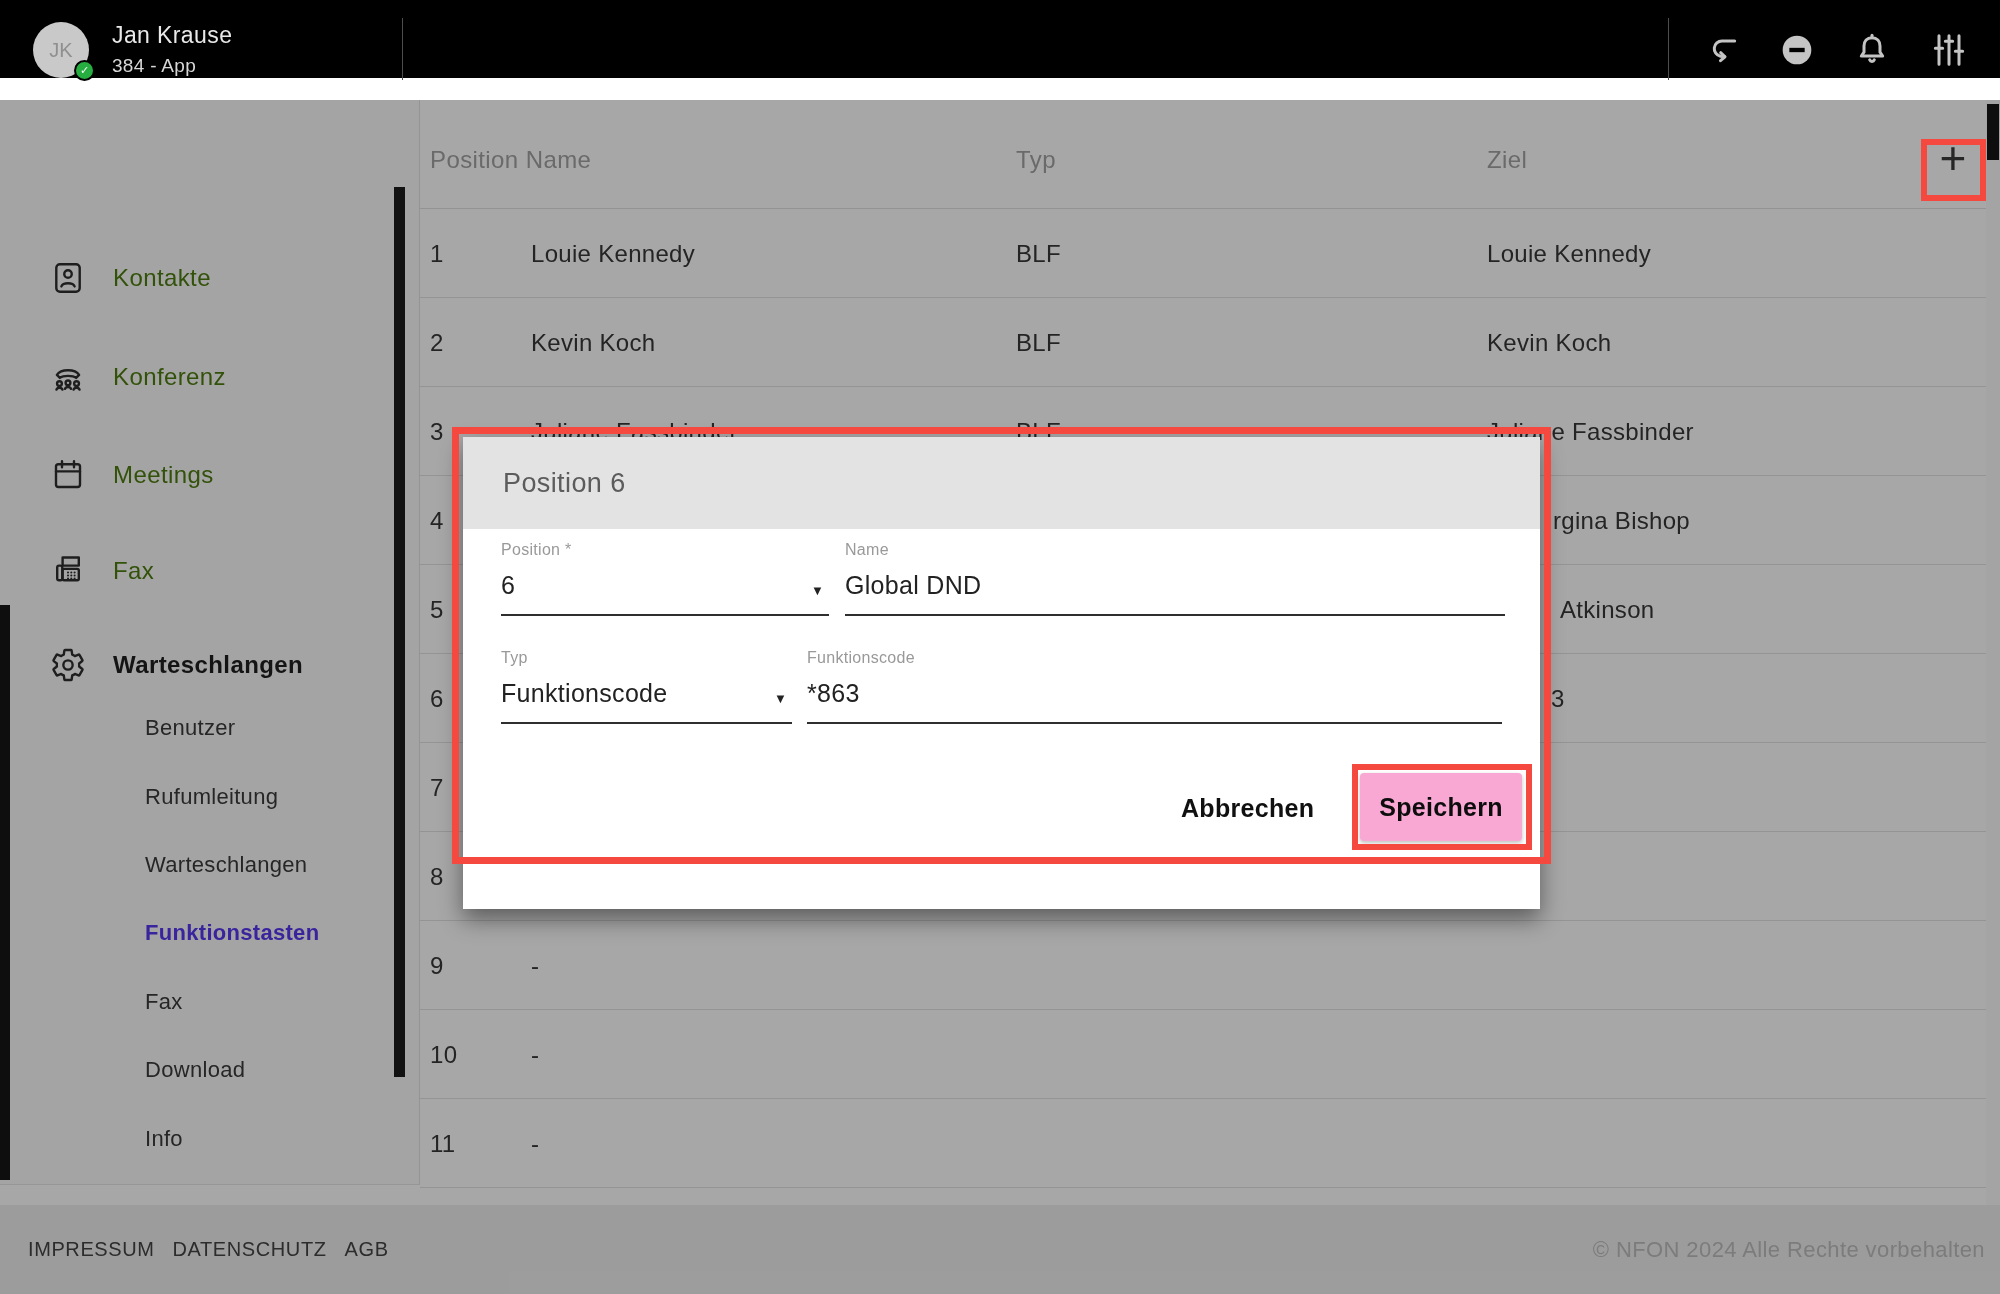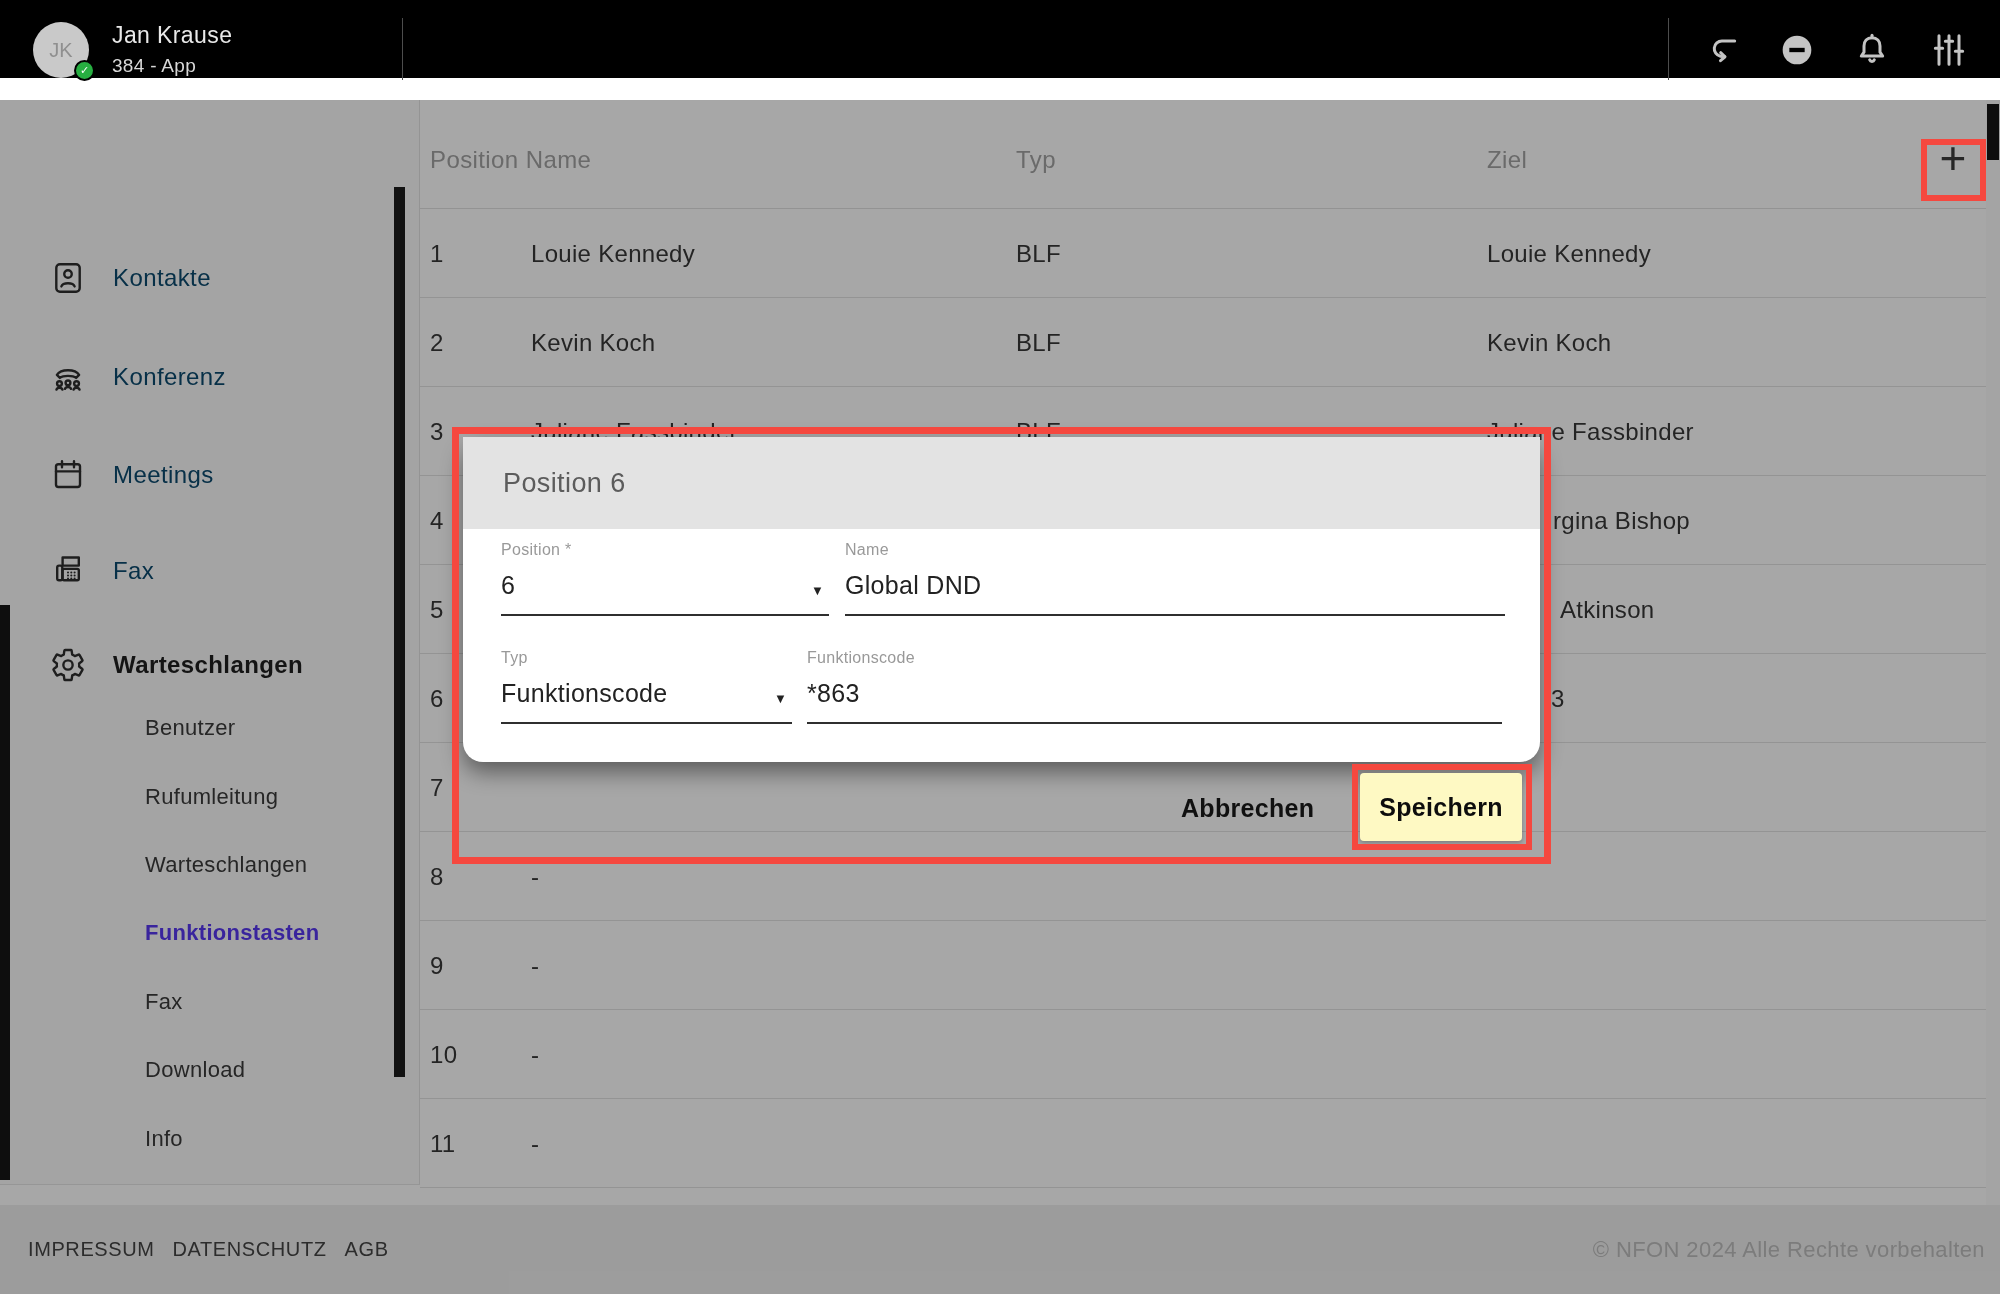--- a/index.html
+++ b/index.html
@@ -15,21 +15,21 @@
   .badge { position:absolute; left:74px; top:60px; width:21px; height:21px; border-radius:50%;
            background:#27ae41; border:2px solid #000; color:#fff; font-size:11px; line-height:17px; text-align:center; }
   .h-name { position:absolute; left:112px; top:22px; font-size:23px; color:#e9e9e9; letter-spacing:.4px; }
   .h-sub  { position:absolute; left:112px; top:55px; font-size:19px; color:#d8d8d8; letter-spacing:.3px; }
   .h-div  { position:absolute; top:18px; width:1px; height:62px; background:#4d4d4d; }
   .h-ic   { position:absolute; top:30px; width:40px; height:40px; cursor:pointer; }
   .h-ic svg { width:40px; height:40px; stroke:#c4c4c4; stroke-width:1.8; fill:none; stroke-linecap:round; stroke-linejoin:round; }
   
   .sidebar { position:absolute; left:0; top:100px; width:420px; height:1105px; background:#fbfbfb; border-right:1px solid #e3e3e3; }
   .s-item { position:absolute; left:0; width:420px; height:60px; cursor:pointer; }
-  .s-item .lbl { position:absolute; left:113px; top:50%; transform:translateY(-50%); font-size:24px; color:#0c4a6e; letter-spacing:.4px; }
+  .s-item .lbl { position:absolute; left:113px; top:50%; transform:translateY(-50%); font-size:24px; color:#4d7c0f; letter-spacing:.4px; }
   .s-item .ico { position:absolute; left:50px; top:50%; transform:translateY(-50%); width:36px; height:36px; }
   .s-item .ico svg { width:36px; height:36px; stroke:#2f2f2f; stroke-width:1.6; fill:none; stroke-linecap:round; stroke-linejoin:round; }
   .s-item.bold .lbl { font-weight:bold; color:#1f1f1f; }
   .s-sub { position:absolute; left:0; width:420px; height:50px; cursor:pointer; }
   .s-sub .lbl { position:absolute; left:145px; top:50%; transform:translateY(-50%); font-size:22px; color:#3a3a3a; letter-spacing:.3px; }
   .s-sub.active .lbl { color:#5838f0; font-weight:bold; }
   .active-bar { position:absolute; left:0; top:505px; width:10px; height:575px; background:#161616; }
   .side-scroll { position:absolute; left:394px; top:187px; width:11px; height:890px; background:#1c1c1c; z-index:5; }
   .logo-area { position:absolute; left:0; top:1084px; width:420px; height:121px; background:#ffffff; border-top:1px solid #e6e6e6; }
   .logo-mark { position:absolute; left:100px; top:28px; width:86px; height:64px; }
@@ -54,32 +54,32 @@
   
   .v-track { position:absolute; left:1986px; top:100px; width:14px; height:1105px; background:#fafafa; }
   .v-thumb { position:absolute; left:1987px; top:104px; width:12px; height:56px; background:#161616; }
   
   .footer { position:absolute; left:0; top:1205px; width:2000px; height:89px; background:#efefef; }
   .f-links { position:absolute; left:28px; top:0; height:89px; display:flex; align-items:center; gap:18px; }
   .f-links span { font-size:20px; color:#444; letter-spacing:.6px; cursor:pointer; }
   .f-copy { position:absolute; right:15px; top:0; height:89px; line-height:89px; font-size:22px; color:#bdbdbd; letter-spacing:.4px; }
   
   .backdrop { position:absolute; left:0; top:100px; width:2000px; height:1194px; background:rgba(0,0,0,.345); z-index:40; }
-  .modal { position:absolute; left:463px; top:437px; width:1077px; height:325px; background:#fff; z-index:50;
-           box-shadow:0 10px 22px rgba(0,0,0,.45);border-radius:20px; }
+  .modal { position:absolute; left:463px; top:437px; width:1077px; height:472px; background:#fff; z-index:50;
+           box-shadow:0 10px 22px rgba(0,0,0,.45); }
   .m-titlebar { position:absolute; left:0; top:0; width:1077px; height:92px; background:#e3e3e3; }
   .m-title { position:absolute; left:40px; top:0; line-height:92px; font-size:27px; color:#5c5c5c; letter-spacing:.4px; }
   .fld-label { position:absolute; font-size:16px; color:#999; letter-spacing:.3px; }
   .fld-value { position:absolute; font-size:25px; color:#222; letter-spacing:.3px; }
   .fld-line  { position:absolute; height:0; border-bottom:2px solid #2f2f2f; }
   .caret { position:absolute; font-size:13px; color:#222; }
   .btn-cancel { position:absolute; left:718px; top:352px; width:132px; height:38px; line-height:38px;
                 text-align:center; font-size:25px; font-weight:600; color:#101010; cursor:pointer; letter-spacing:.3px; }
   .btn-save { position:absolute; left:897px; top:336px; width:162px; height:68px; line-height:68px; text-align:center;
-              font-size:25px; font-weight:600; color:#0d0d0d; background:#fef9c3; border-radius:4px; cursor:pointer;
+              font-size:25px; font-weight:600; color:#0d0d0d; background:#f9a8d4; border-radius:4px; cursor:pointer;
               box-shadow:0 2px 4px rgba(0,0,0,.25); letter-spacing:.3px; }
   
   .anno { position:absolute; border:6px solid #f5483f; z-index:60; pointer-events:none; }
   .anno-modal { left:452px; top:427px; width:1099px; height:437px; border-width:7px; }
   .anno-plus  { left:1921px; top:139px; width:65px; height:62px; }
   .anno-save  { left:1352px; top:764px; width:180px; height:86px; }
 </style>
 </head>
 <body>
 

